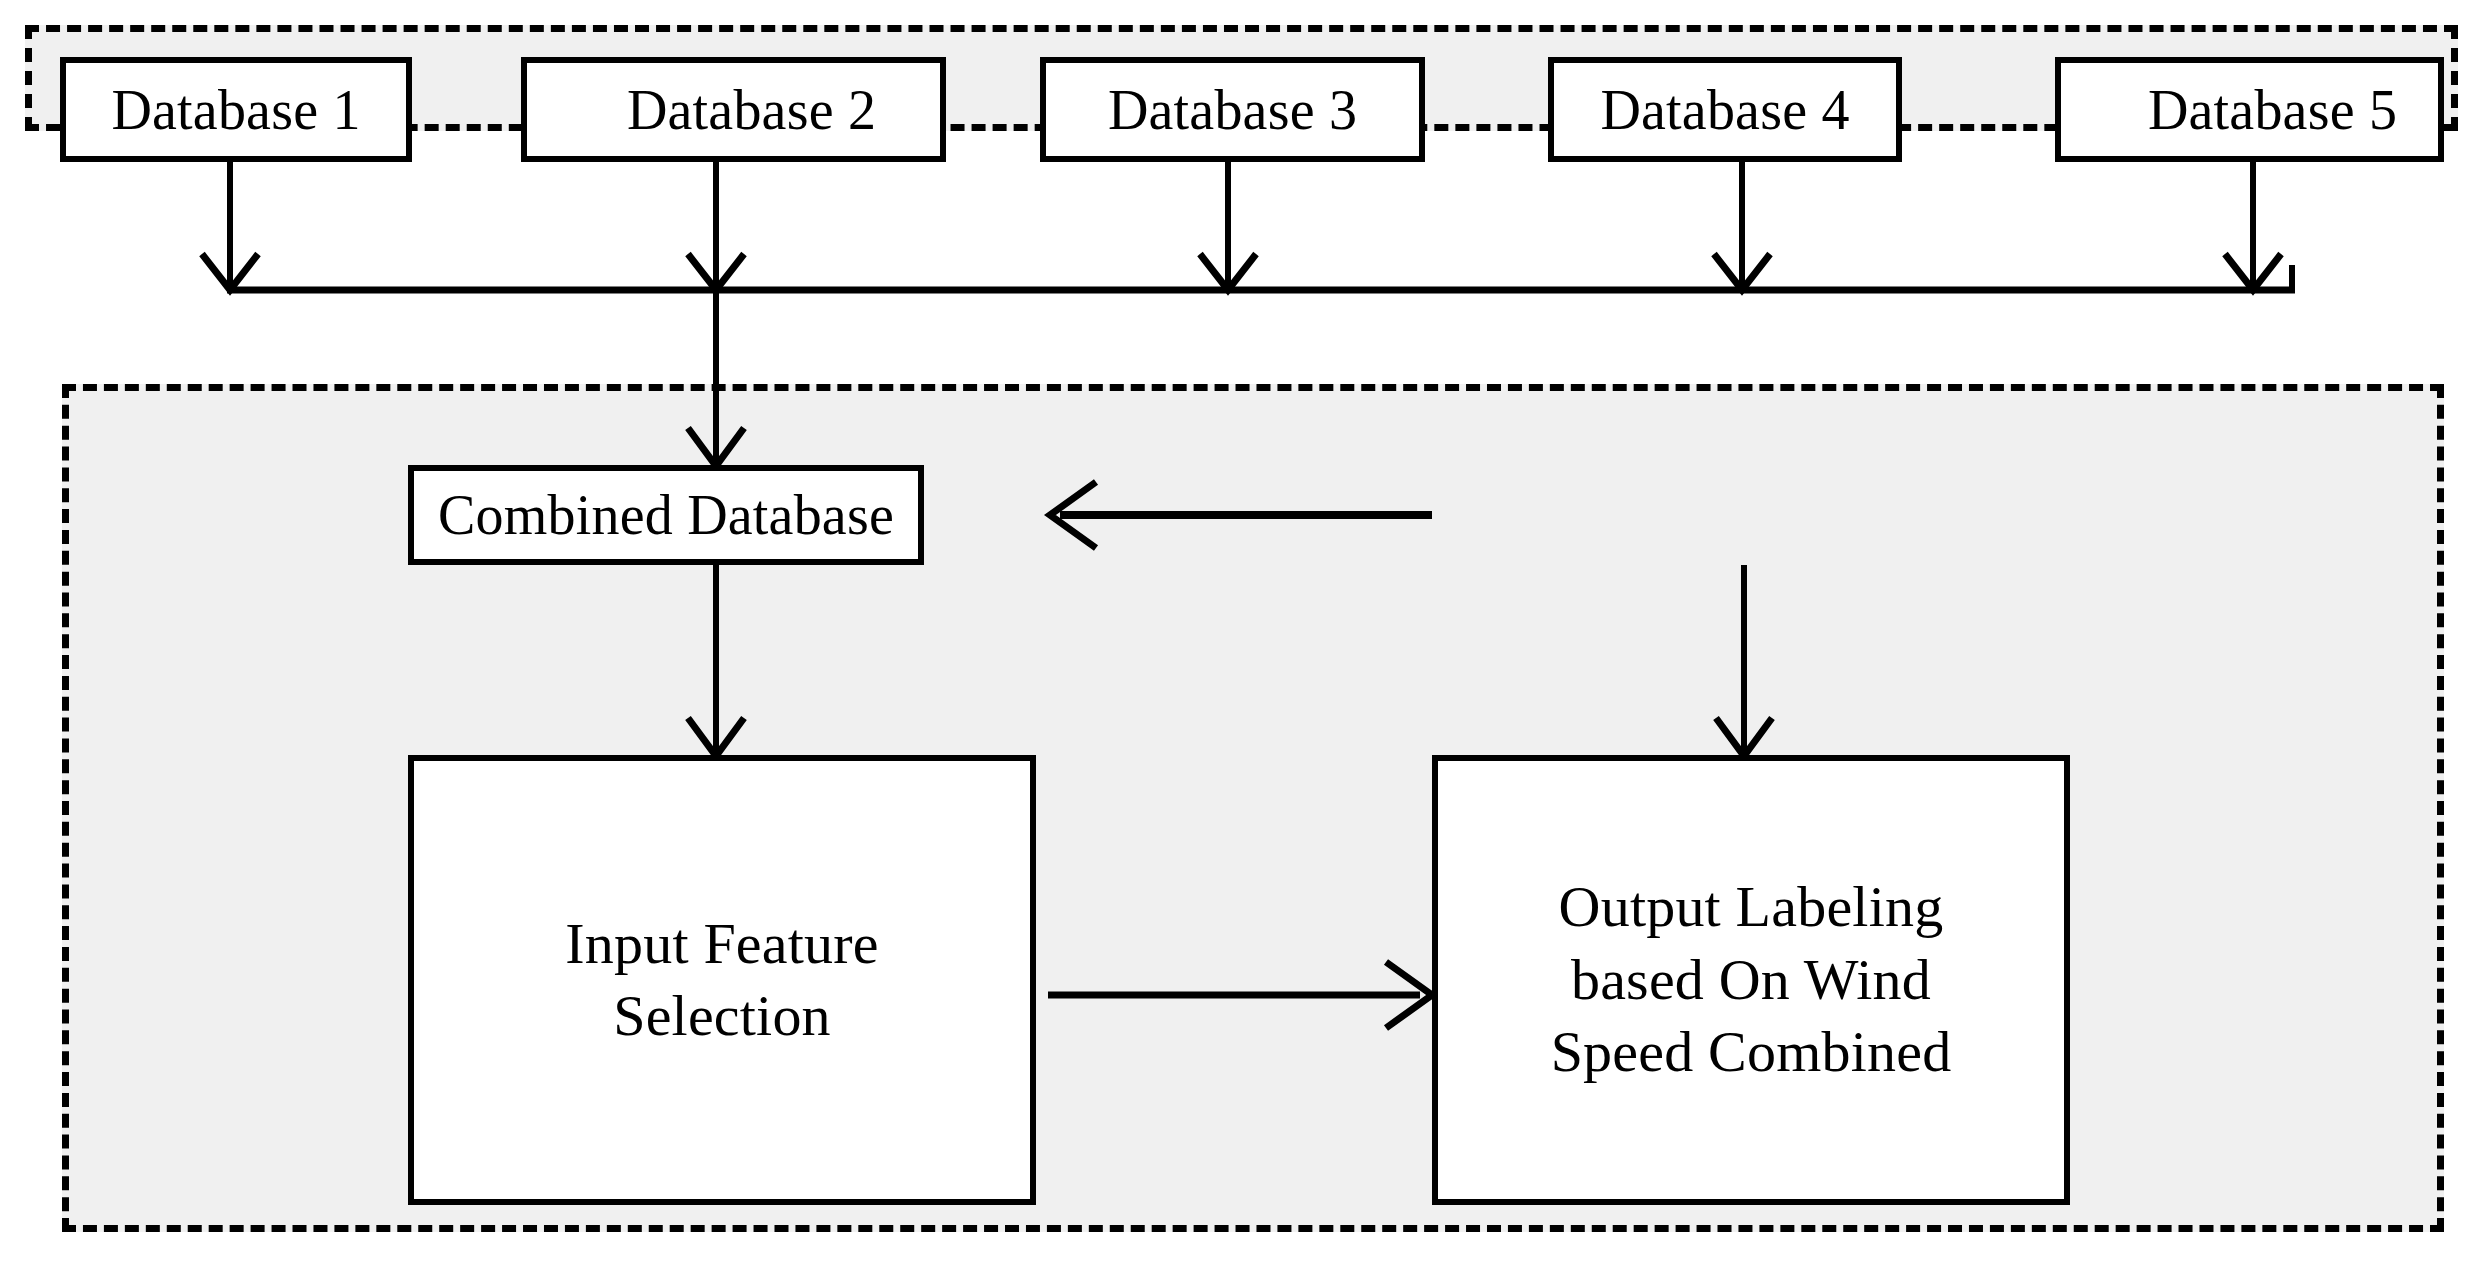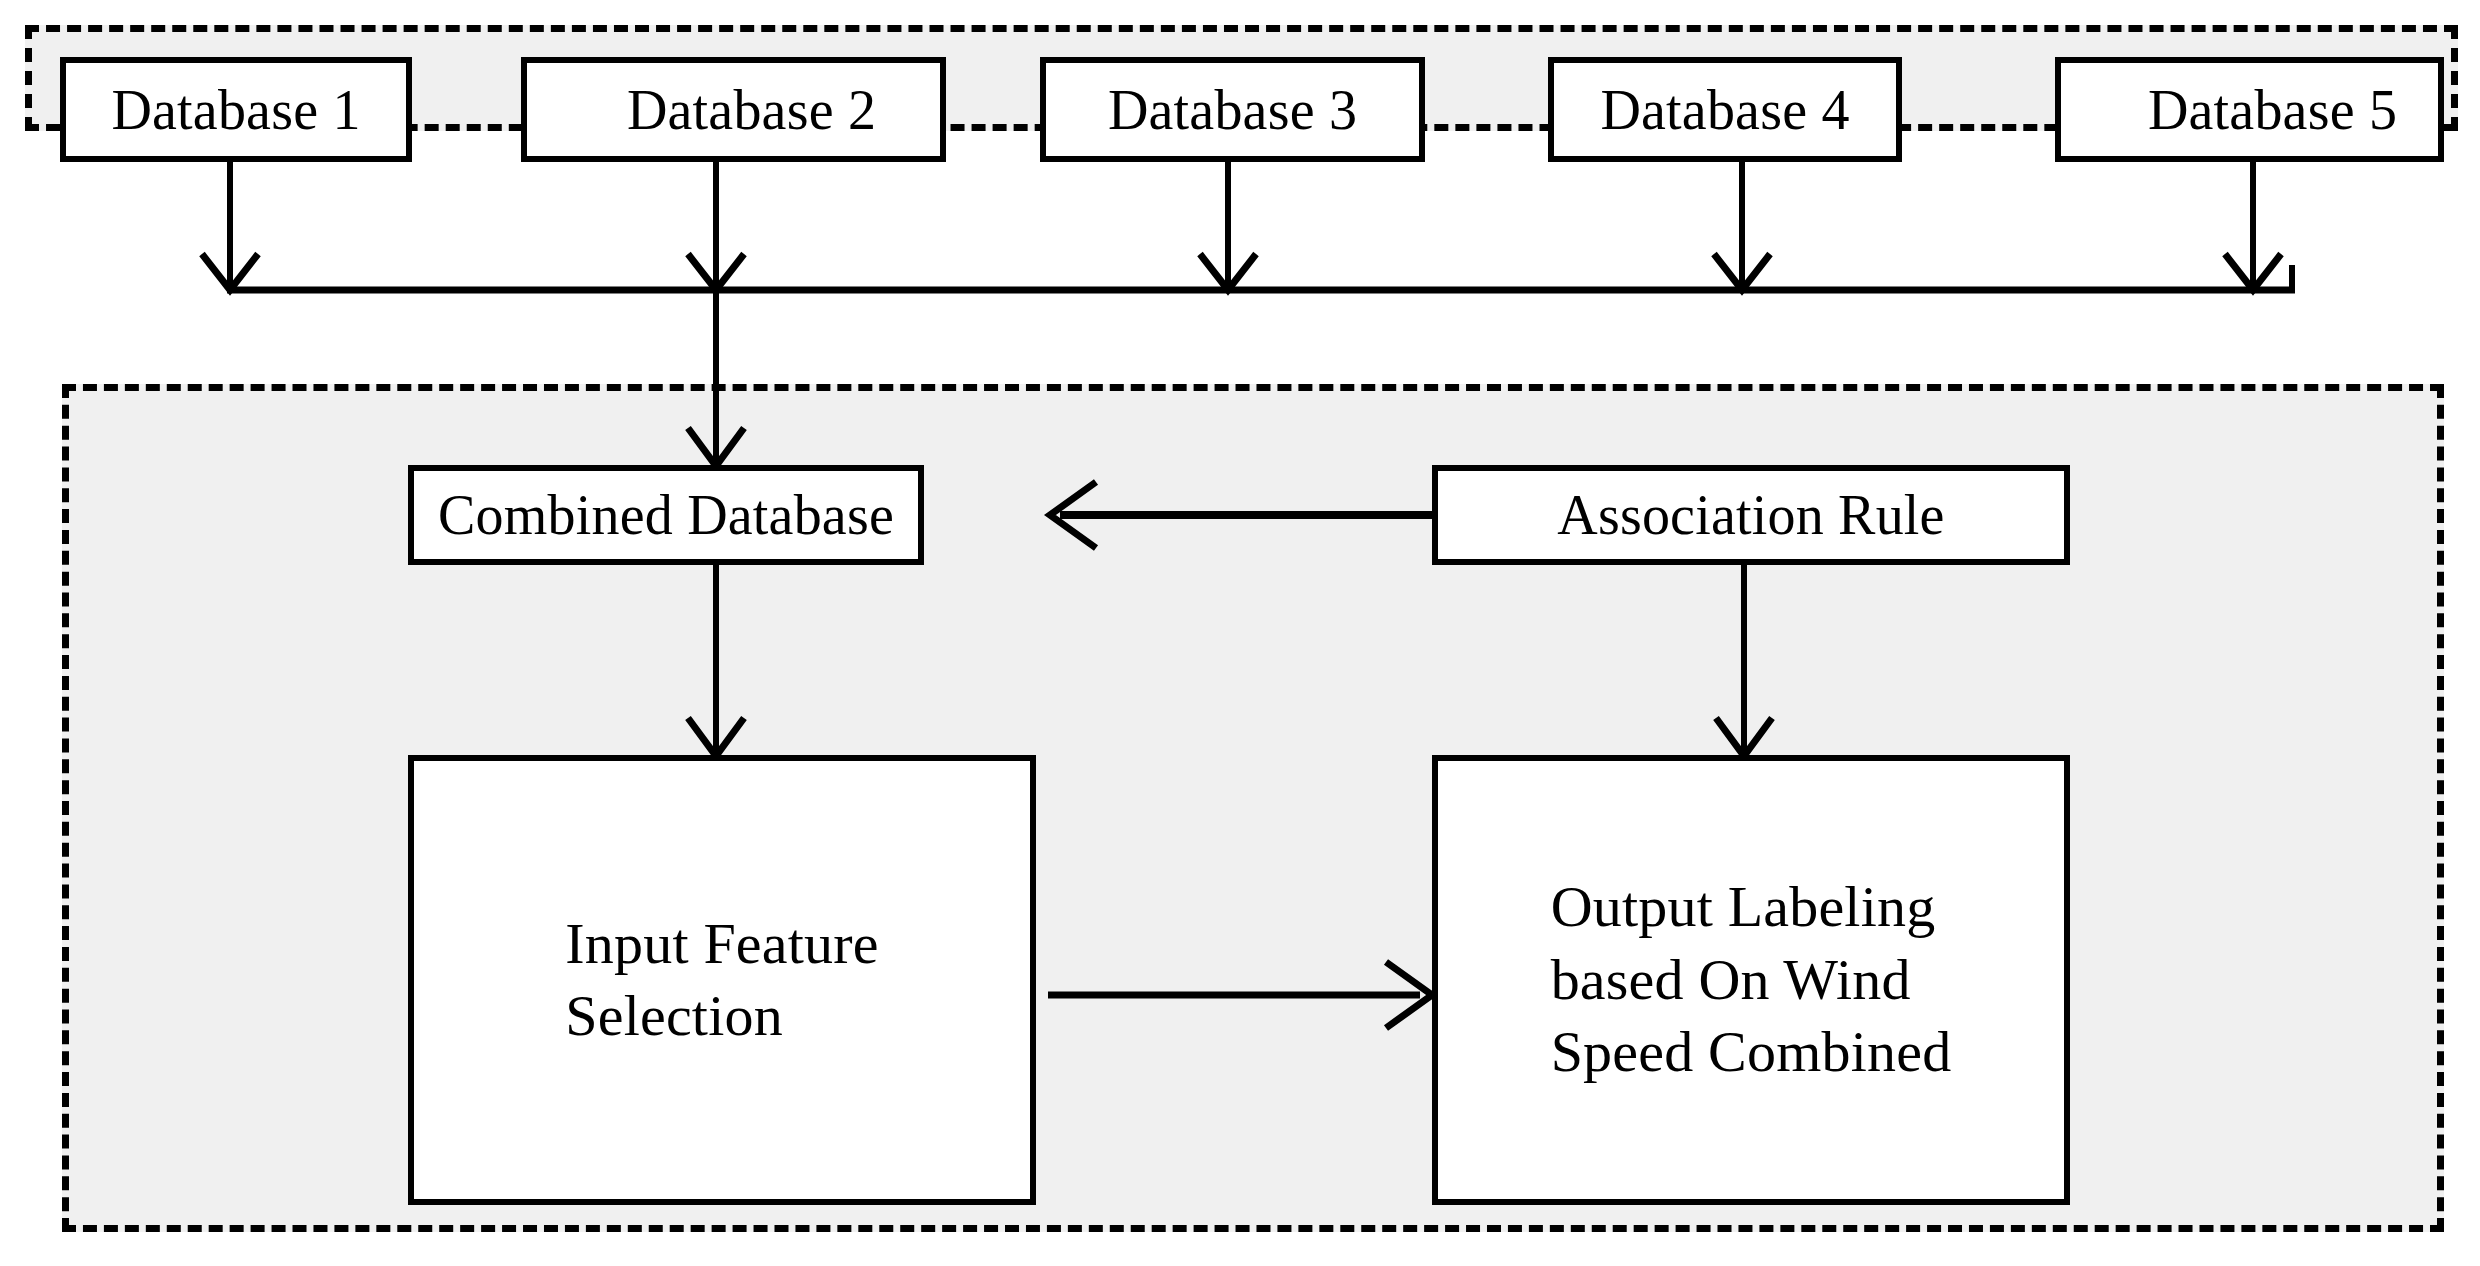--- a/index.html
+++ b/index.html
@@ -50,21 +50,21 @@
 
   
   .node {
     position: absolute;
     background: #ffffff;
     border: 6px solid #000000;
     box-sizing: border-box;
     display: flex;
     align-items: center;
     justify-content: center;
-    text-align: left;
+    text-align: center;
     color: #000000;
     z-index: 5;
   }
   .node .node-label {
     display: block;
     line-height: 1.25;
     white-space: pre-line;
     letter-spacing: 0.2px;
   }
   .db-node {
@@ -128,23 +128,20 @@
   <div class="node db-node" id="db-4">
     <span class="node-label">Database 4</span>
   </div>
   <div class="node db-node" id="db-5">
     <span class="node-label">Database 5</span>
   </div>
 
   <div class="node" id="node-combined-database">
     <span class="node-label">Combined Database</span>
   </div>
-  <div class="node" id="node-association-rule">
-    <span class="node-label">Association Rule</span>
-  </div>
   <div class="node" id="node-input-feature-selection">
     <span class="node-label">Input Feature
 Selection</span>
   </div>
   <div class="node" id="node-output-labeling">
     <span class="node-label">Output Labeling
 based On Wind
 Speed Combined</span>
   </div>
 

